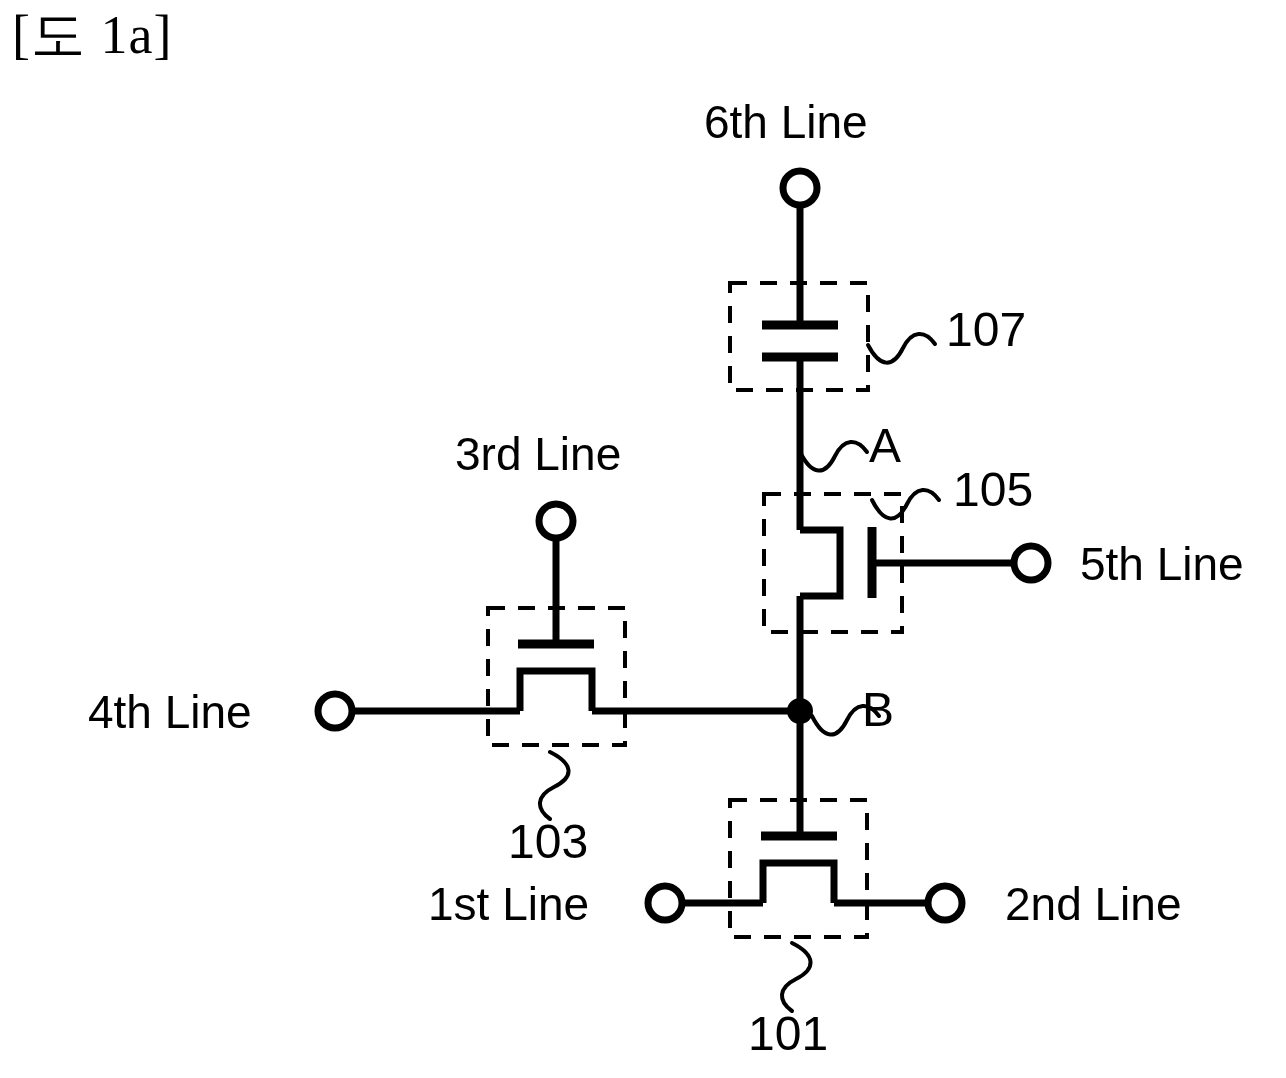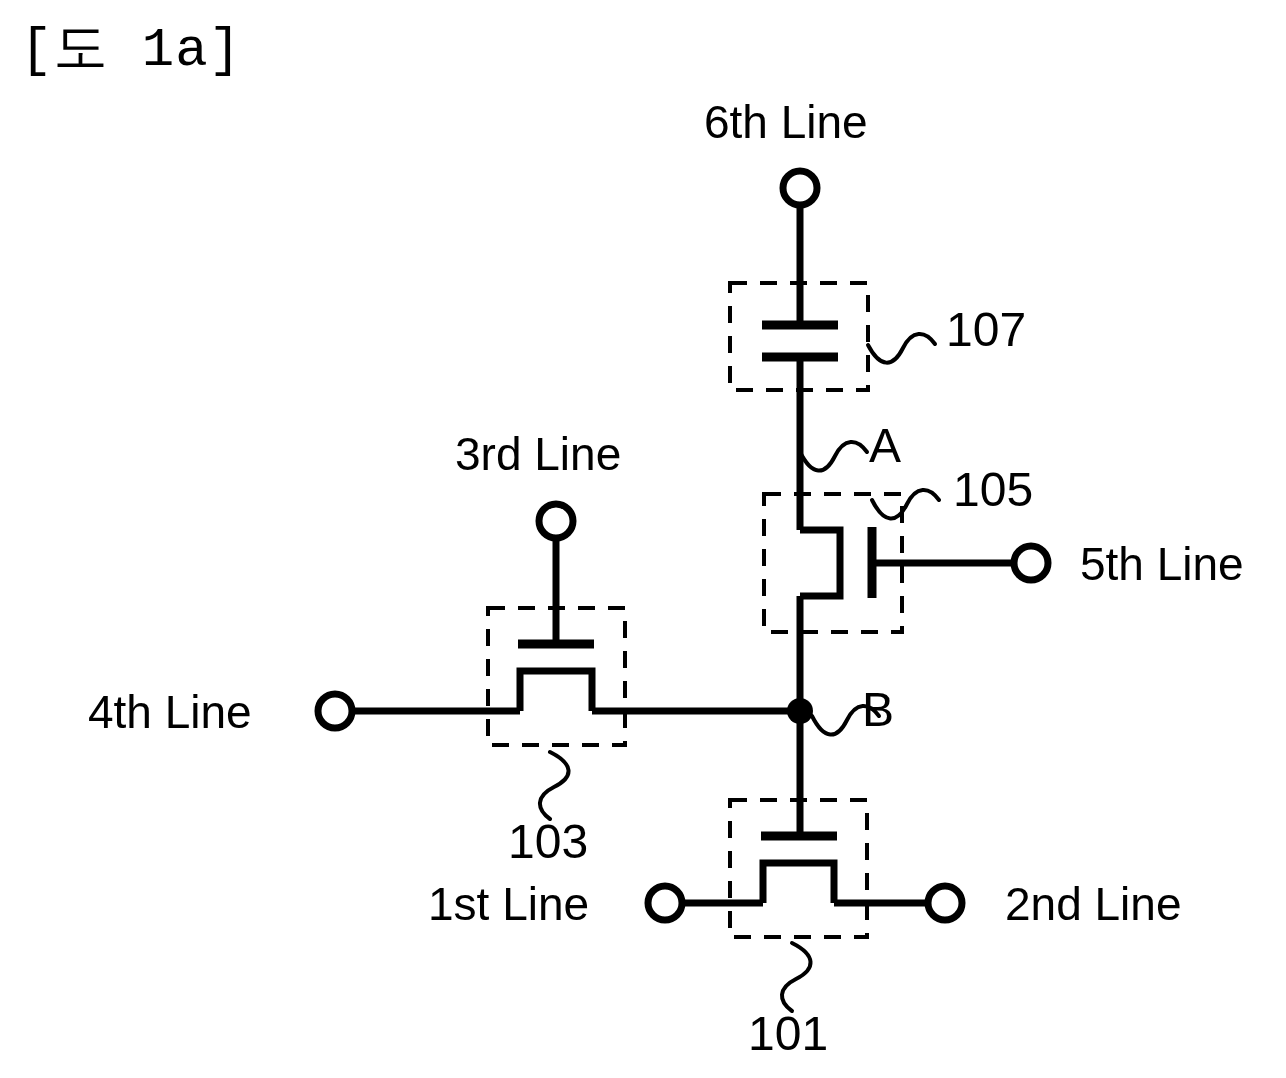--- a/index.html
+++ b/index.html
@@ -14,28 +14,27 @@
   }
   #page {
     position: relative;
     width: 1286px;
     height: 1078px;
     background: #ffffff;
     overflow: hidden;
   }
   #fig-title {
     position: absolute;
-    left: 20px;
+    left: 12px;
     top: 8px;
-    font-family: Liberation Mono, monospace;
+    font-family: Liberation Serif, serif;
     font-size: 54px;
     line-height: 1;
     letter-spacing: 1px;
     white-space: pre;
-    margin-top: 16px;
   }
   #circuit-svg {
     position: absolute;
     left: 0;
     top: 0;
     width: 1286px;
     height: 1078px;
   }
   .wire {
     stroke: #000000;

